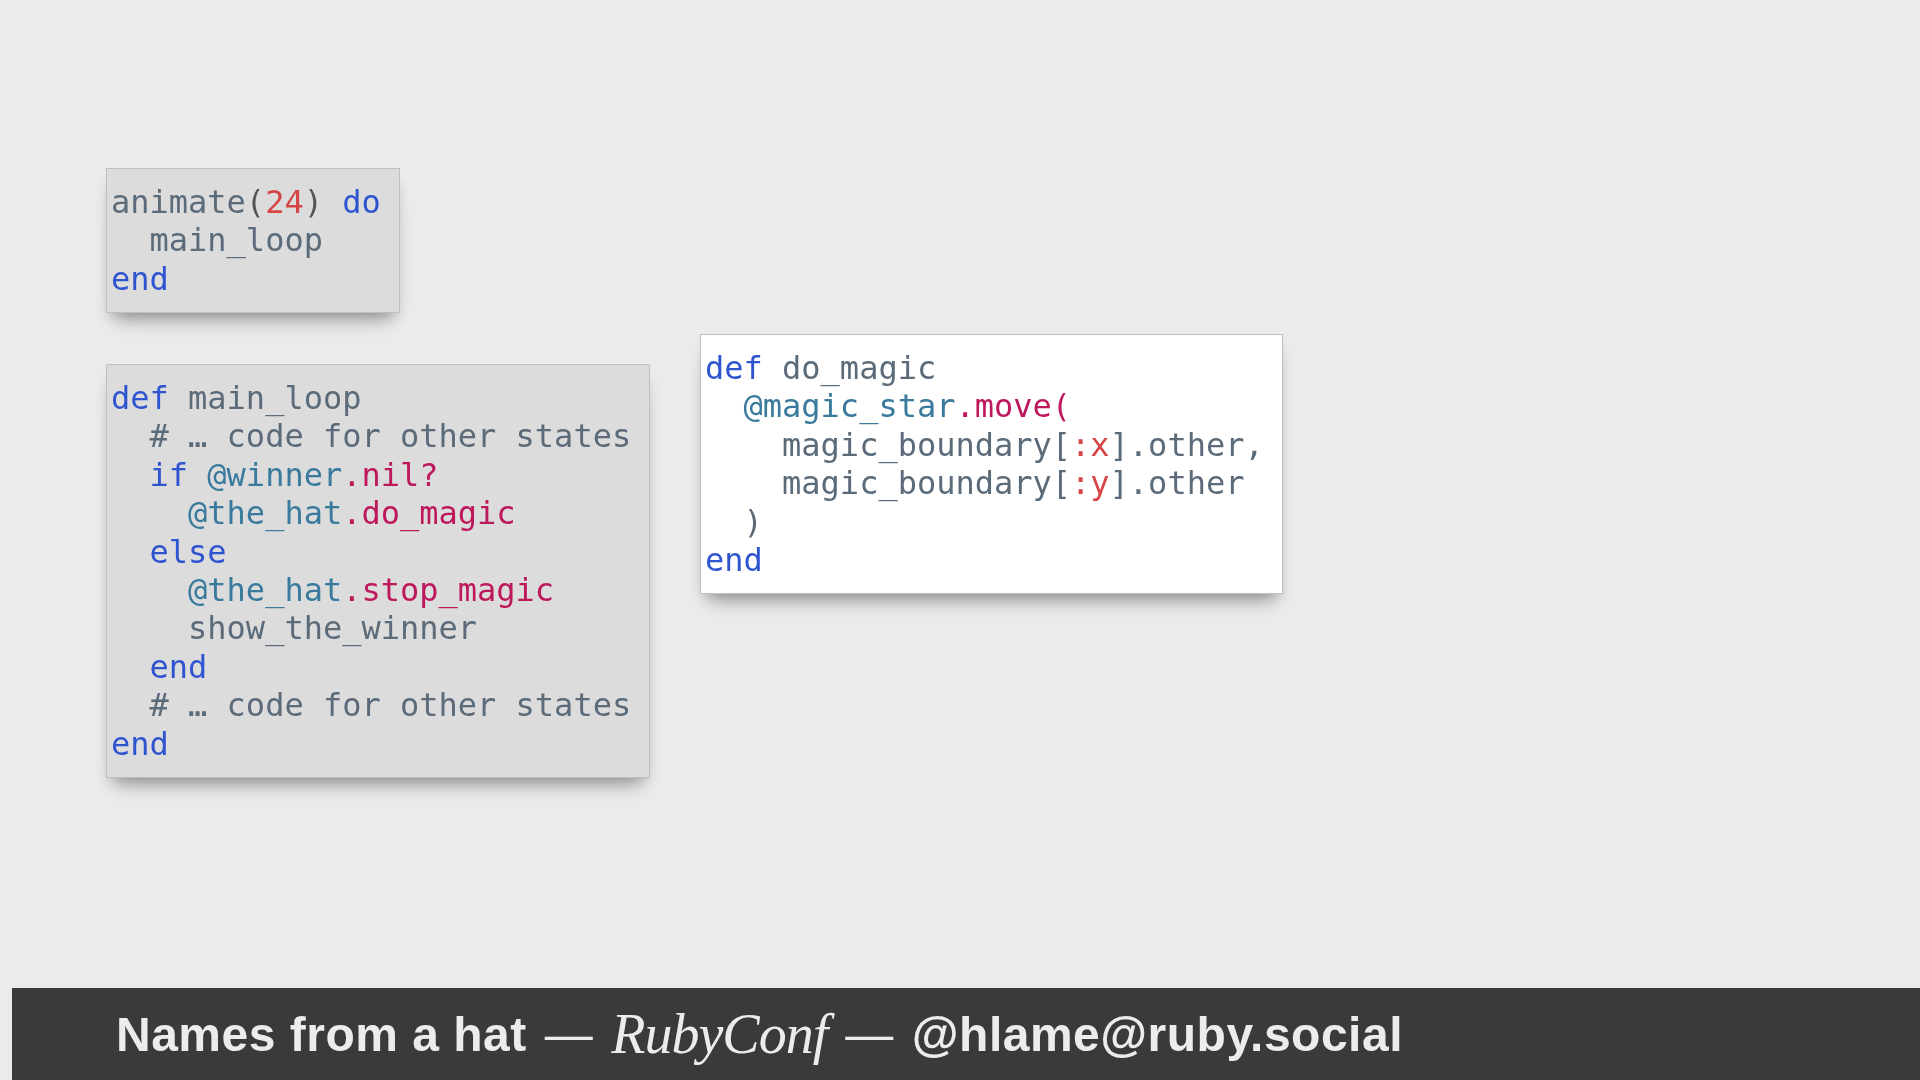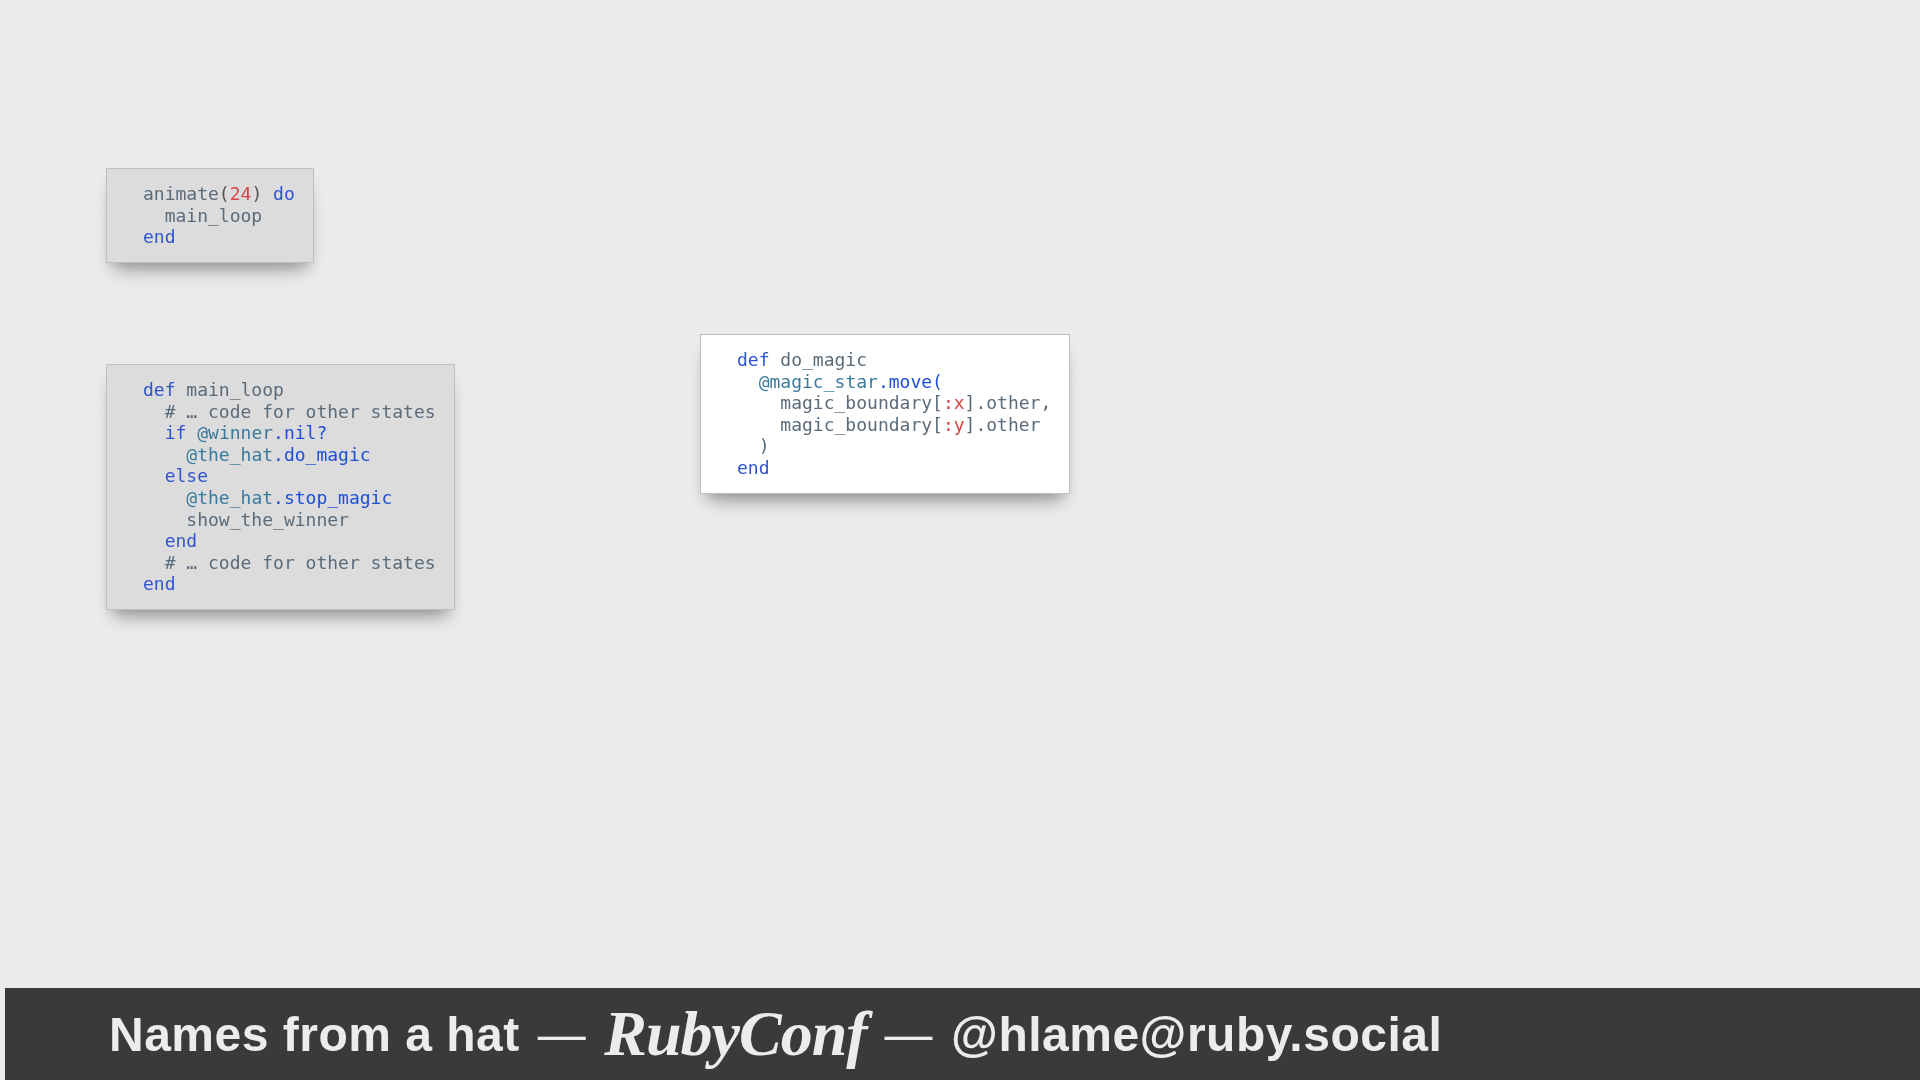--- a/index.html
+++ b/index.html
@@ -8,65 +8,65 @@
     background: #ebebeb;
     font-family: "Menlo", "Consolas", "DejaVu Sans Mono", monospace;
     position: relative;
   }
   .slide {
     position: absolute;
     inset: 0;
   }
   .code-box {
     position: absolute;
-    padding: 14px 18px 14px 36px;
+    padding: 14px 18px 14px 4px;
     border: 1.5px solid #bfbfbf;
-    font-size: 18px;
+    font-size: 32px;
     line-height: 1.2;
     white-space: pre;
     box-shadow:
       0 10px 14px -6px rgba(0,0,0,0.30),
       0 18px 22px -12px rgba(0,0,0,0.18);
   }
   .box-grey { background: #dcdcdc; }
   .box-white { background: #ffffff; }
   #box1 { left: 106px; top: 168px; }
   #box2 { left: 106px; top: 364px; }
   #box3 { left: 700px; top: 334px; }
 
   .tok-kw   { color: #2f54d0; }
   .tok-num  { color: #d64545; }
   .tok-sym  { color: #d64545; }
   .tok-id   { color: #5b6b7a; }
   .tok-ivar { color: #3a7a9c; margin-top: 24px; }
   .tok-com  { color: #5b6b7a; }
-  .tok-call { color: #1d4ed8; }
+  .tok-call { color: #be185d; }
   .tok-paren{ color: #555; }
 
   .footer {
     position: absolute;
-    left: 5px; right: 0; bottom: 0;
+    left: 12px; right: 0; bottom: 0;
     height: 92px;
     background: #3a3a3a;
     display: flex;
     align-items: center;
     padding-left: 104px;
     color: #ececec;
     font-family: "Arial Narrow", "Helvetica Neue Condensed", "Impact", sans-serif;
     font-stretch: condensed;
     font-weight: 700;
     letter-spacing: 0.5px;
     font-size: 48px;
   }
   .footer .dash { margin: 0 18px; font-weight: 400; }
   .footer .logo {
     font-family: "Brush Script MT", "Segoe Script", cursive;
     font-style: italic;
-    font-size: 64px;
-    font-weight: 700;
+    font-size: 56px;
+    font-weight: 400;
     letter-spacing: -1px;
   }
   .footer .handle { }
 </style>
 </head>
 <body>
 
 <div class="slide">
 
   <pre id="box1" class="code-box box-grey"><span class="tok-id">animate</span><span class="tok-paren">(</span><span class="tok-num">24</span><span class="tok-paren">)</span><span class="tok-id"> </span><span class="tok-kw">do</span>

